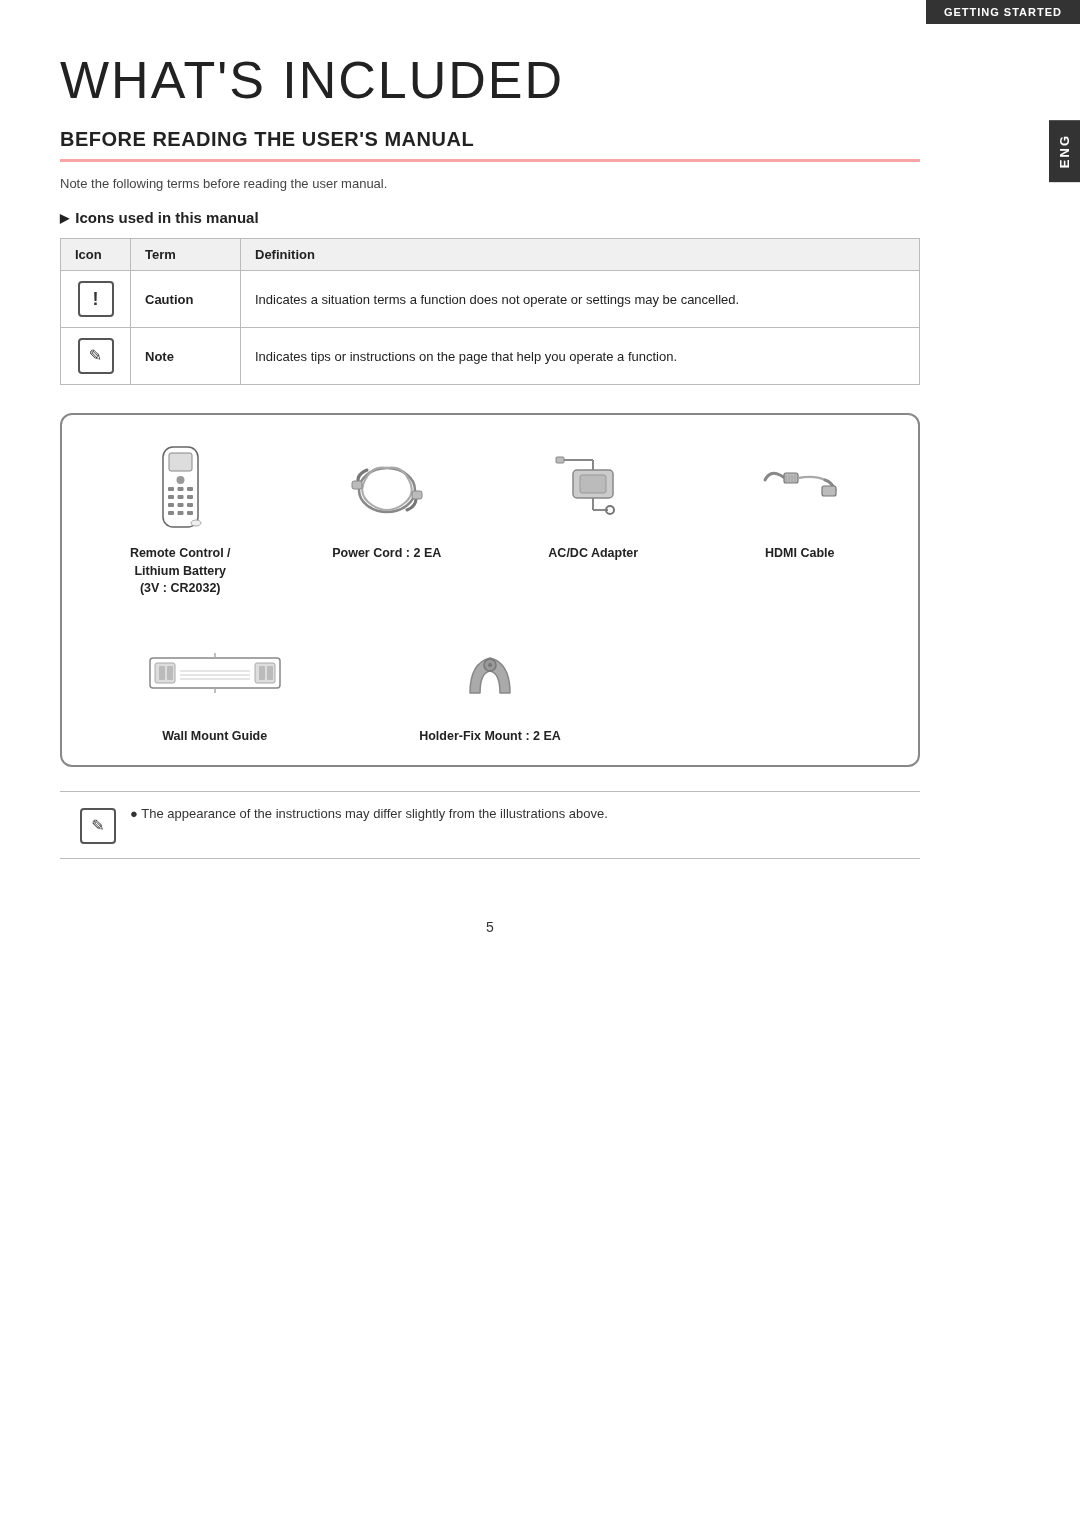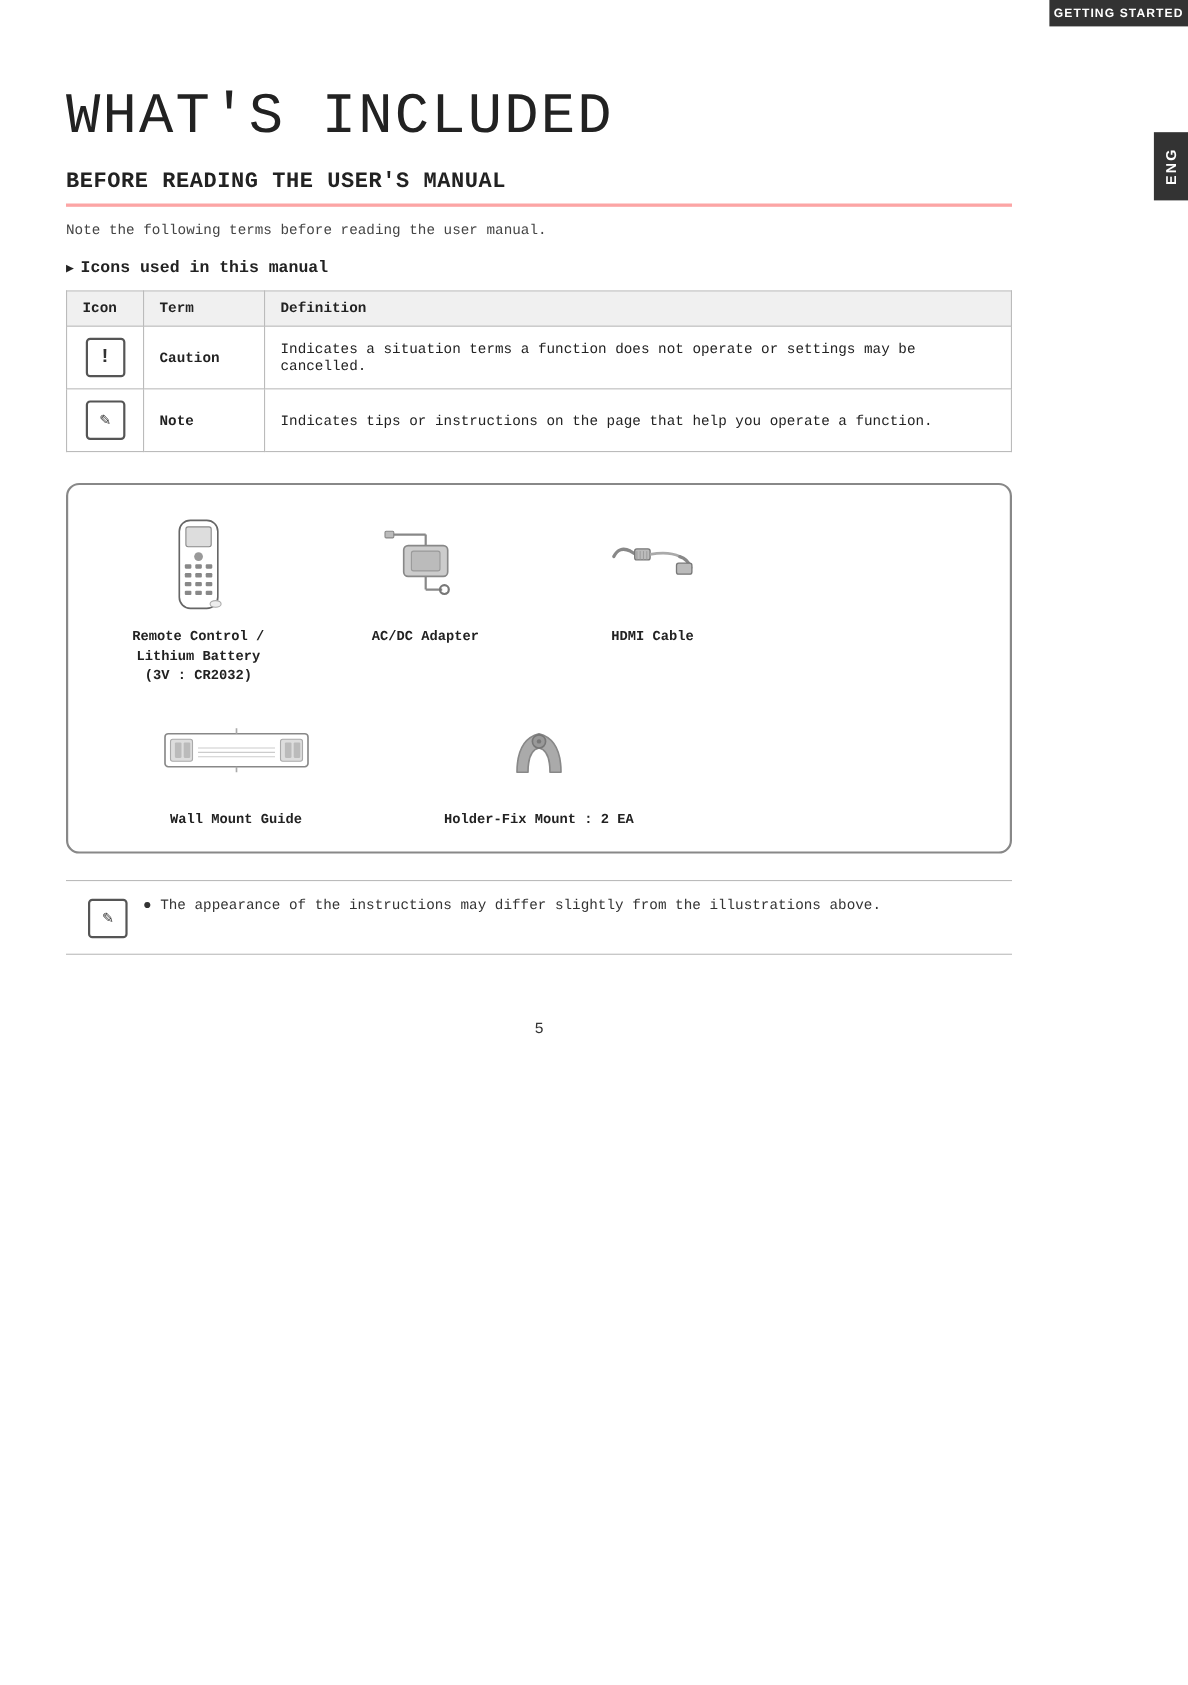--- a/index.html
+++ b/index.html
@@ -14,21 +14,21 @@
 
     
     .getting-started-tab {
       position: absolute;
       top: 0;
       right: 0;
       background: #333;
       color: #fff;
       font-size: 11px;
       font-weight: bold;
-      padding: 6px 4px;
+      padding: 6px 18px;
       letter-spacing: 1px;
       margin-left: 12px;
     }
 
     
     .eng-tab {
       position: absolute;
       top: 120px;
       right: 0;
       background: #333;
@@ -36,23 +36,22 @@
       font-size: 13px;
       font-weight: bold;
       writing-mode: vertical-rl;
       text-orientation: mixed;
       transform: rotate(180deg);
       padding: 14px 8px;
       letter-spacing: 2px;
     }
 
     .page-content {
-      padding: 47px 60px 60px 60px;
+      padding: 20px 60px 60px 60px;
       max-width: 980px;
-      font-family: Liberation Mono, monospace;
     }
 
     
     .main-title {
       font-size: 52px;
       font-weight: 200;
       letter-spacing: 2px;
       color: #222;
       margin-bottom: 18px;
       margin-top: 30px;
@@ -153,21 +152,21 @@
       border: 2px solid #888;
       border-radius: 12px;
       padding: 30px 20px 20px 20px;
       margin-bottom: 24px;
     }
 
     .accessories-grid-top {
       display: grid;
       grid-template-columns: 1fr 1fr 1fr 1fr;
       gap: 10px;
-      margin-bottom: 13px;
+      margin-bottom: 30px;
     }
     .accessories-grid-bottom {
       display: grid;
       grid-template-columns: 1fr 1fr 1fr;
       gap: 10px;
     }
 
     .accessory-item {
       display: flex;
       flex-direction: column;
@@ -289,20 +288,33 @@
             <rect x="24.5" y="66" width="6" height="4" rx="1" fill="#888"></rect>
             <rect x="34" y="66" width="6" height="4" rx="1" fill="#888"></rect>
             <ellipse cx="43" cy="78" rx="5" ry="3" fill="#eee" stroke="#aaa" stroke-width="1"></ellipse>
           </svg>
         </div>
         <div class="accessory-label" style="white-space: pre-line;">Remote Control /
 Lithium Battery
 (3V : CR2032)</div>
       </div>
 
+      <div class="accessory-item">
+        <div class="accessory-image">
+          <svg class="cable-svg" viewBox="0 0 80 70" fill="none" xmlns="http://www.w3.org/2000/svg">
+            <ellipse cx="40" cy="35" rx="28" ry="22" fill="none" stroke="#888" stroke-width="2.5"></ellipse>
+            <path d="M40 13 Q55 10 62 25 Q70 40 55 50 Q40 60 25 50 Q10 40 18 25 Q25 10 40 13" fill="none" stroke="#aaa" stroke-width="2"></path>
+            <path d="M12 30 Q8 20 20 15" stroke="#777" stroke-width="3" fill="none" stroke-linecap="round"></path>
+            <path d="M68 38 Q72 50 60 55" stroke="#777" stroke-width="3" fill="none" stroke-linecap="round"></path>
+            <rect x="5" y="26" width="10" height="8" rx="2" fill="#bbb" stroke="#888" stroke-width="1"></rect>
+            <rect x="65" y="36" width="10" height="8" rx="2" fill="#bbb" stroke="#888" stroke-width="1"></rect>
+          </svg>
+        </div>
+        <div class="accessory-label">Power Cord : 2 EA</div>
+      </div>
 
       <div class="accessory-item">
         <div class="accessory-image">
           <svg class="adapter-svg" viewBox="0 0 80 70" fill="none" xmlns="http://www.w3.org/2000/svg">
             <rect x="20" y="15" width="40" height="28" rx="4" fill="#ccc" stroke="#888" stroke-width="1.5"></rect>
             <rect x="27" y="20" width="26" height="18" rx="2" fill="#bbb" stroke="#999" stroke-width="1"></rect>
             <line x1="40" y1="43" x2="40" y2="55" stroke="#888" stroke-width="2"></line>
             <line x1="40" y1="55" x2="55" y2="55" stroke="#888" stroke-width="2"></line>
             <circle cx="57" cy="55" r="4" fill="none" stroke="#777" stroke-width="2"></circle>
             <line x1="40" y1="15" x2="40" y2="5" stroke="#888" stroke-width="2"></line>

